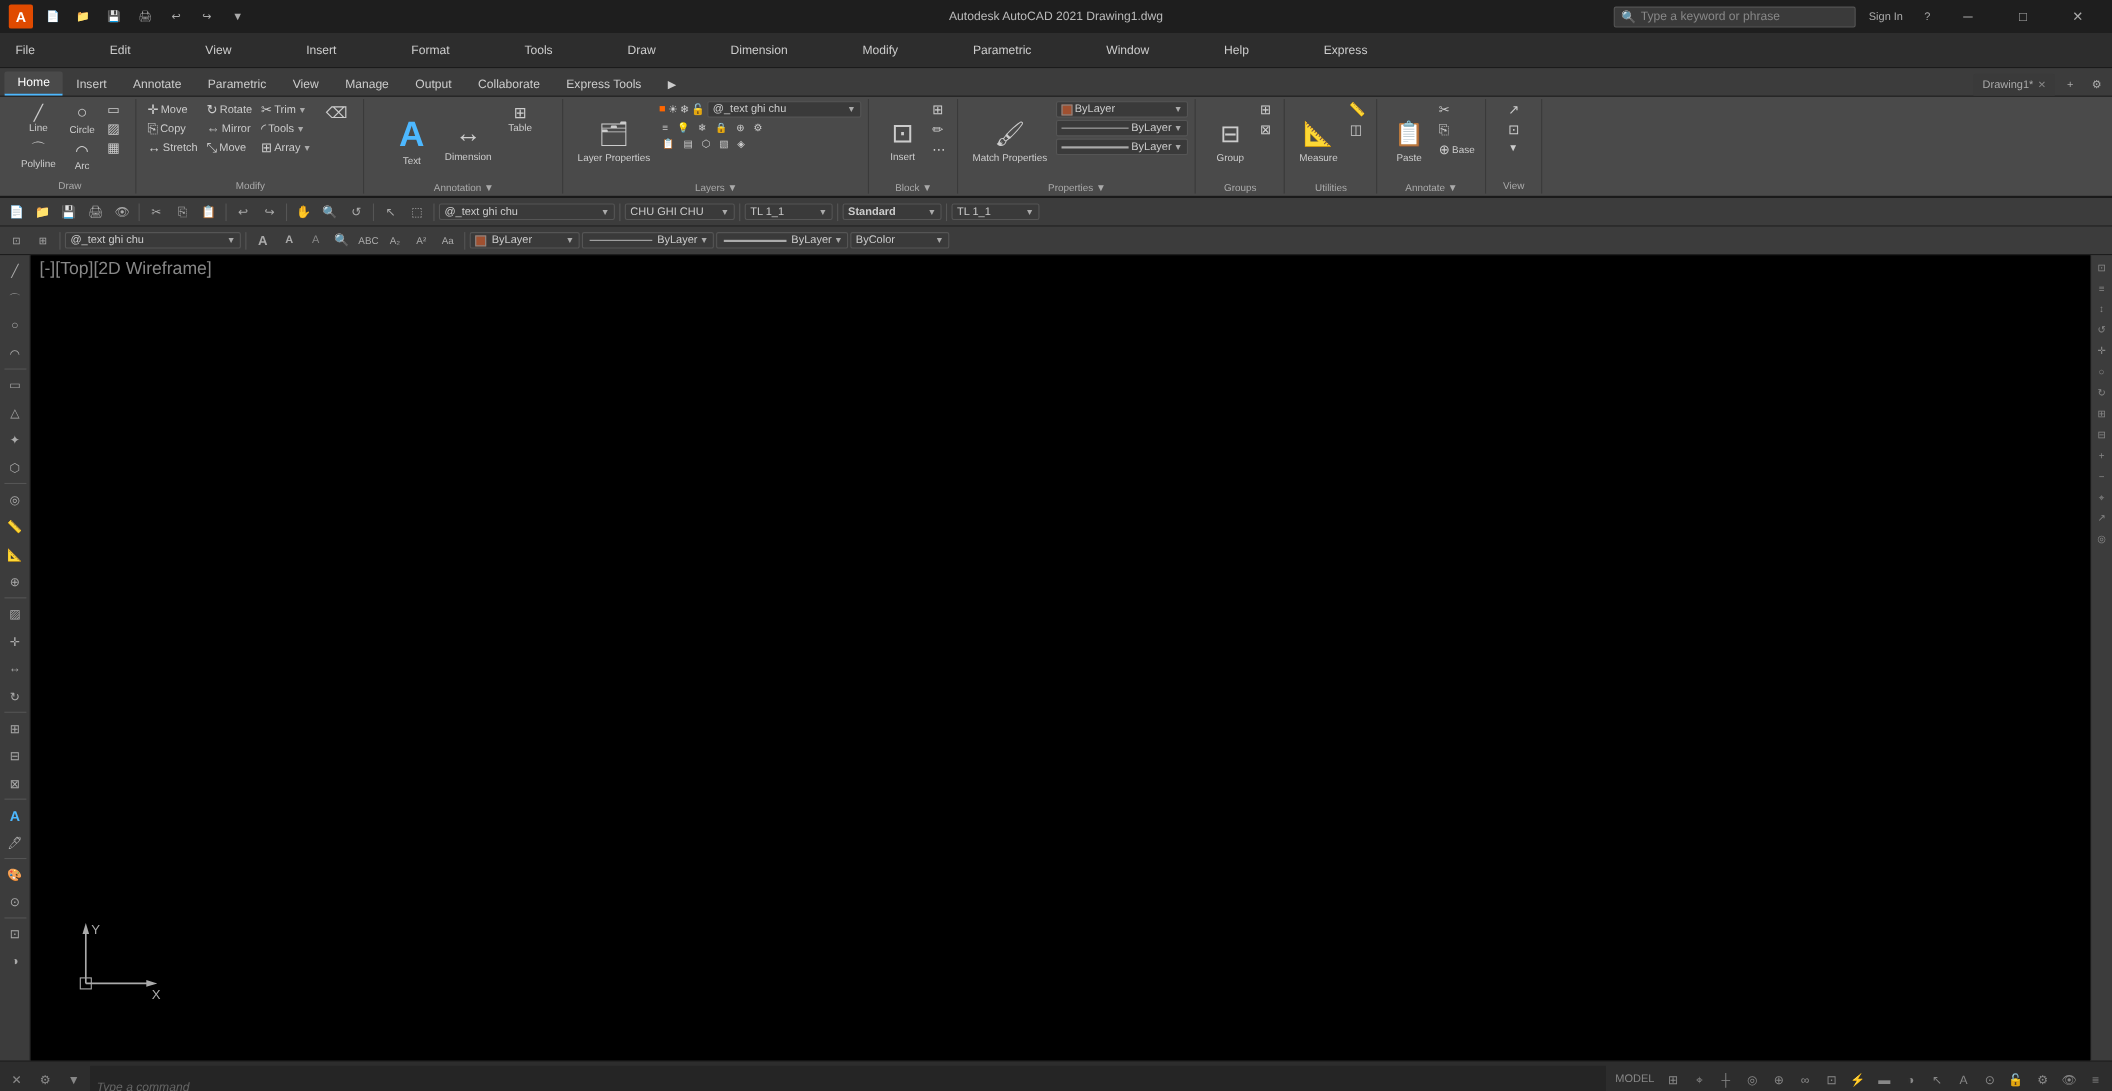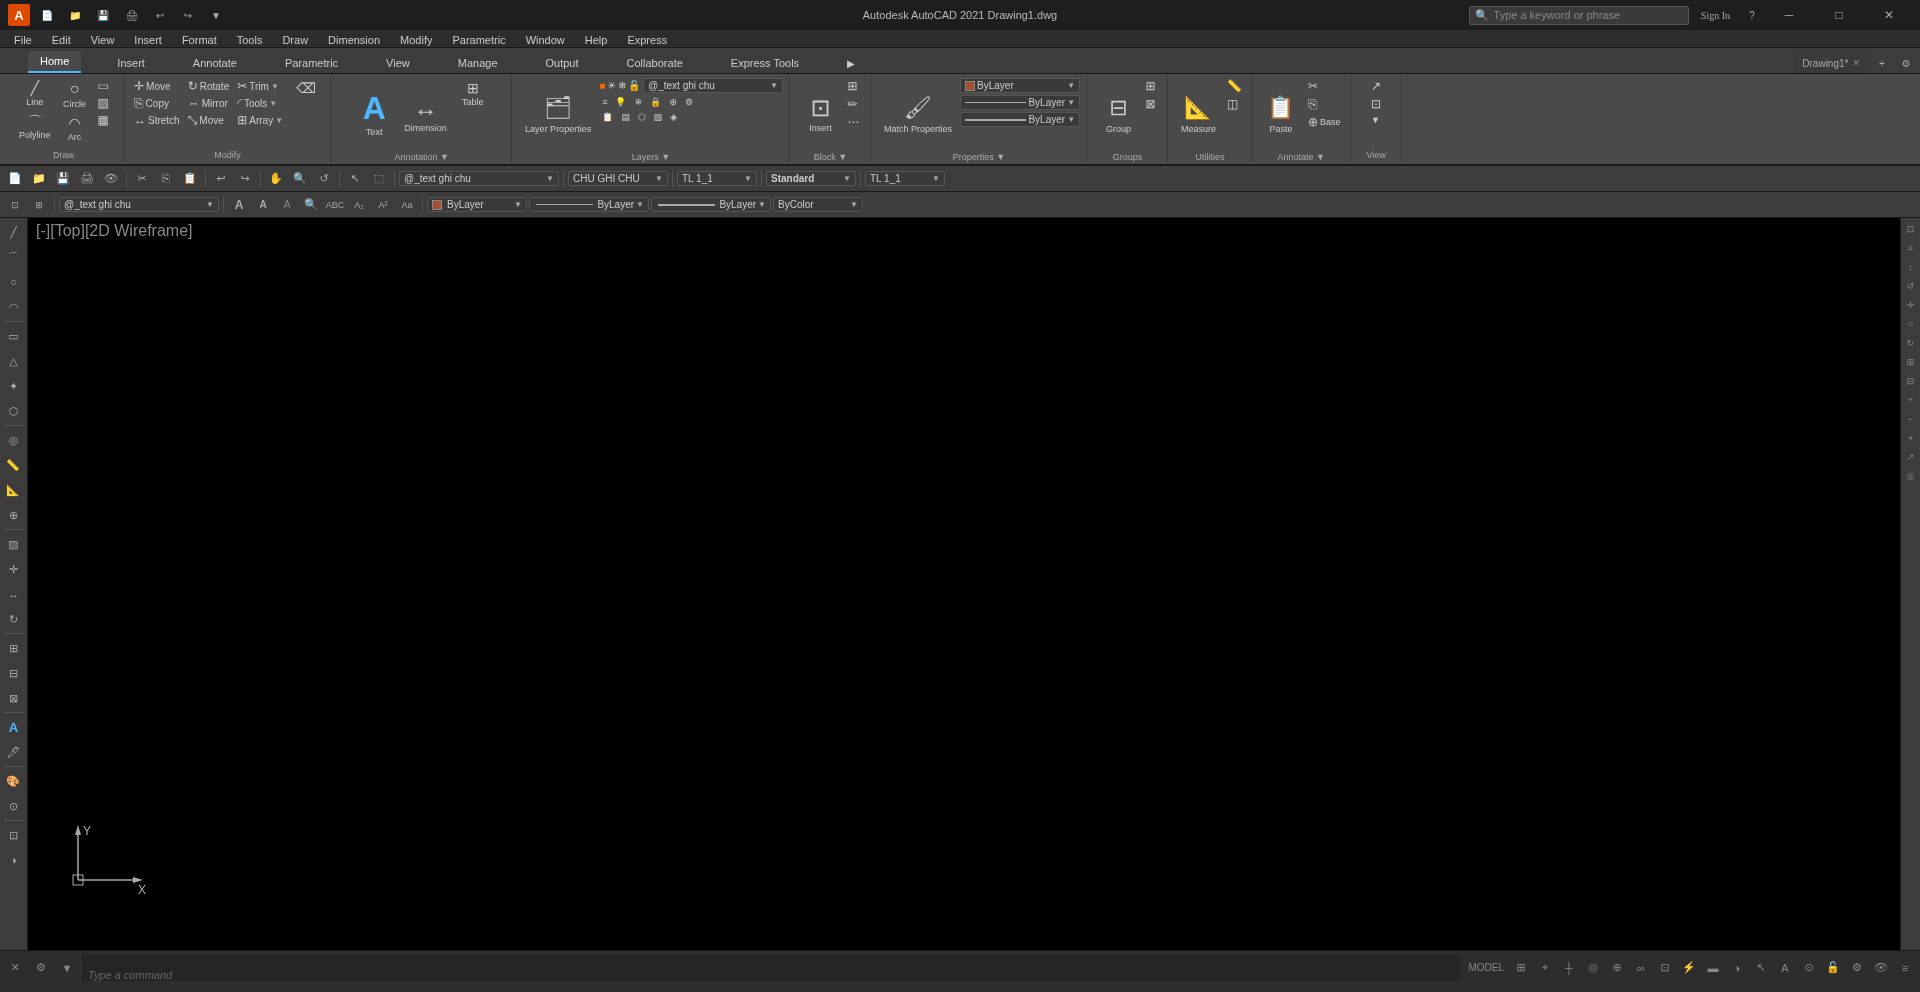--- a/index.html
+++ b/index.html
@@ -19,38 +19,40 @@
     #title-bar .left { display: flex; align-items: center; gap: 8px; }
     #title-bar .center { position: absolute; left: 50%; transform: translateX(-50%); color: #bbb; font-size: 11px; }
     #title-bar .right { display: flex; align-items: center; gap: 4px; margin-left: auto; }
     .app-logo { width: 22px; height: 22px; background: #e04a00; border-radius: 2px; display: flex; align-items: center; justify-content: center; color: white; font-weight: bold; font-size: 13px; flex-shrink: 0; }
     .qat-btn { width: 20px; height: 20px; display: flex; align-items: center; justify-content: center; cursor: pointer; color: #aaa; font-size: 10px; border-radius: 2px; }
     .search-bar { display: flex; align-items: center; background: #3a3a3a; border: 1px solid #555; border-radius: 2px; padding: 2px 6px; gap: 4px; width: 220px; color: #888; font-size: 11px; }
     .win-btn { width: 46px; height: 30px; display: flex; align-items: center; justify-content: center; cursor: pointer; color: #aaa; font-size: 12px; }
 
     
     #menu-bar {
-      height: 18px;
+      height: 32px;
       background: #2d2d2d;
       display: flex;
+      align-items: center;
       padding: 0 4px;
       border-bottom: 1px solid #1a1a1a;
+      gap: 48px;
     }
     .menu-item { padding: 4px 10px; cursor: pointer; border-radius: 2px; color: #ccc; font-size: 11px; }
 
     
     #ribbon-tabs {
       height: 26px;
       background: #3c3c3c;
       display: flex;
       align-items: flex-end;
       padding: 0 4px;
       border-bottom: 1px solid #1a1a1a;
     }
-    .ribbon-tab { padding: 4px 12px; cursor: pointer; border-radius: 2px 2px 0 0; color: #ccc; font-size: 11px; position: relative; margin-left: 24px; }
+    .ribbon-tab { padding: 4px 12px; cursor: pointer; border-radius: 2px 2px 0 0; color: #ccc; font-size: 11px; position: relative; }
     .ribbon-tab.active { background: #4a4a4a; color: white; border-bottom: 2px solid #4db8ff; }
     .tab-close { font-size: 9px; color: #888; margin-left: 4px; cursor: pointer; }
 
     
     #ribbon {
       height: 92px;
       background: #4a4a4a;
       display: flex;
       align-items: stretch;
       padding: 2px 4px;
@@ -214,21 +216,21 @@
     <div class="qat-btn">↩</div>
     <div class="qat-btn">↪</div>
     <div class="qat-btn">▼</div>
   </div>
   <div class="center">Autodesk AutoCAD 2021    Drawing1.dwg</div>
   <div class="right">
     <div class="search-bar">
       <span>🔍</span>
       <span style="color:#888">Type a keyword or phrase</span>
     </div>
-    <div class="qat-btn" style="width:auto;padding:0 8px;font-family:Liberation Serif, serif;">Sign In</div>
+    <div class="qat-btn" style="width:auto;padding:0 8px;">Sign In</div>
     <div class="qat-btn">?</div>
     <div class="win-btn">─</div>
     <div class="win-btn">□</div>
     <div class="win-btn close">✕</div>
   </div>
 </div>
 
 <div id="menu-bar">
   <div class="menu-item">File</div>
   <div class="menu-item">Edit</div>

